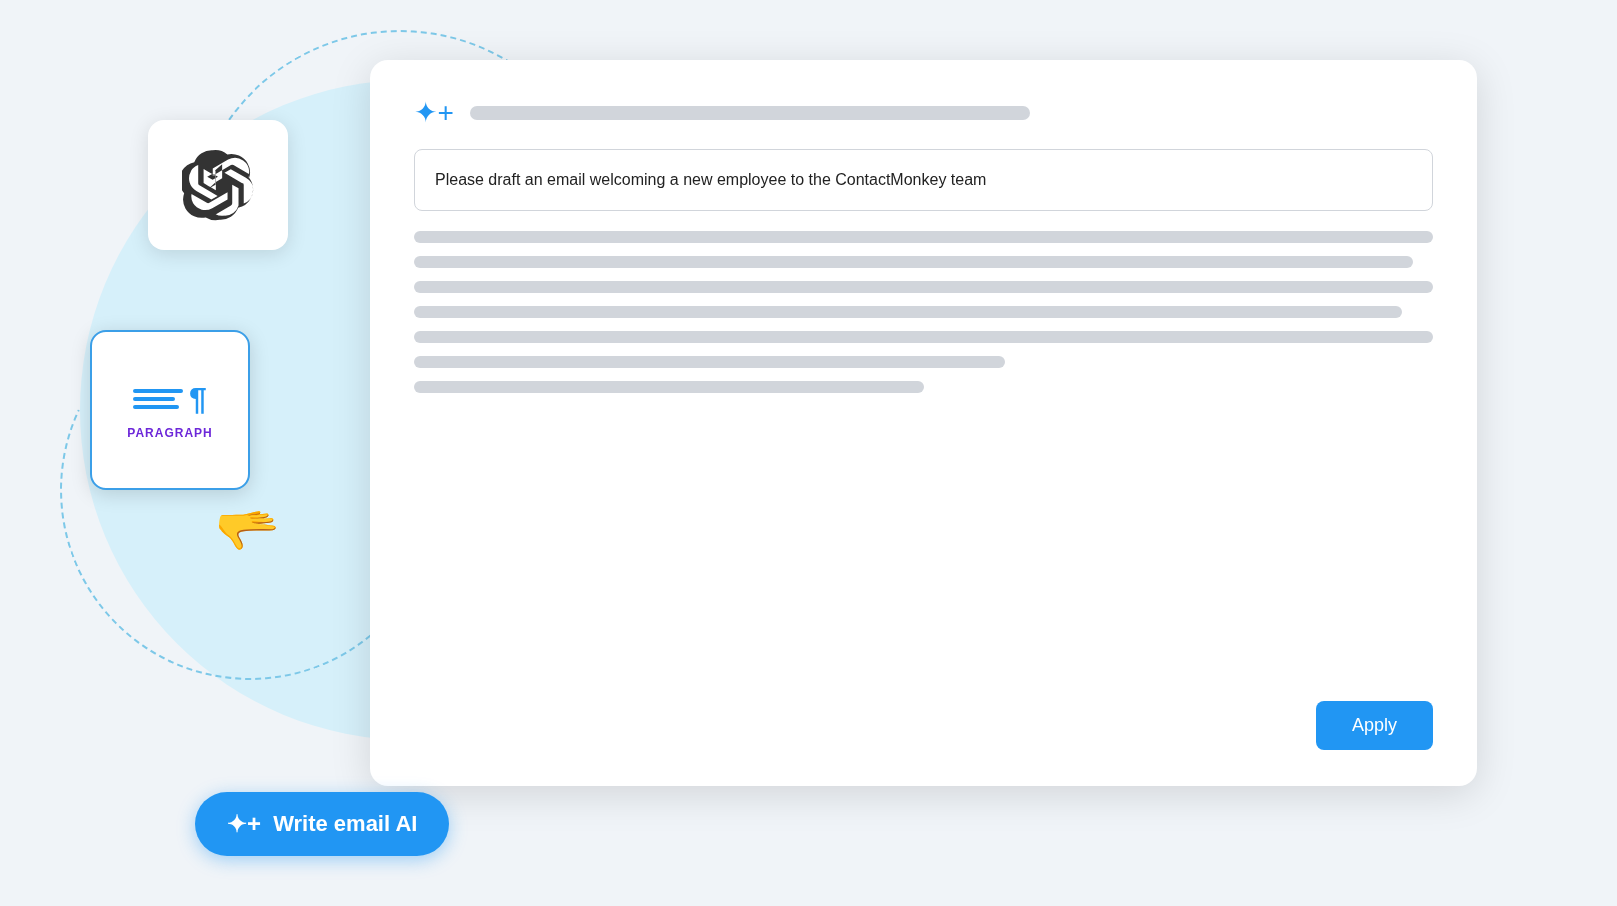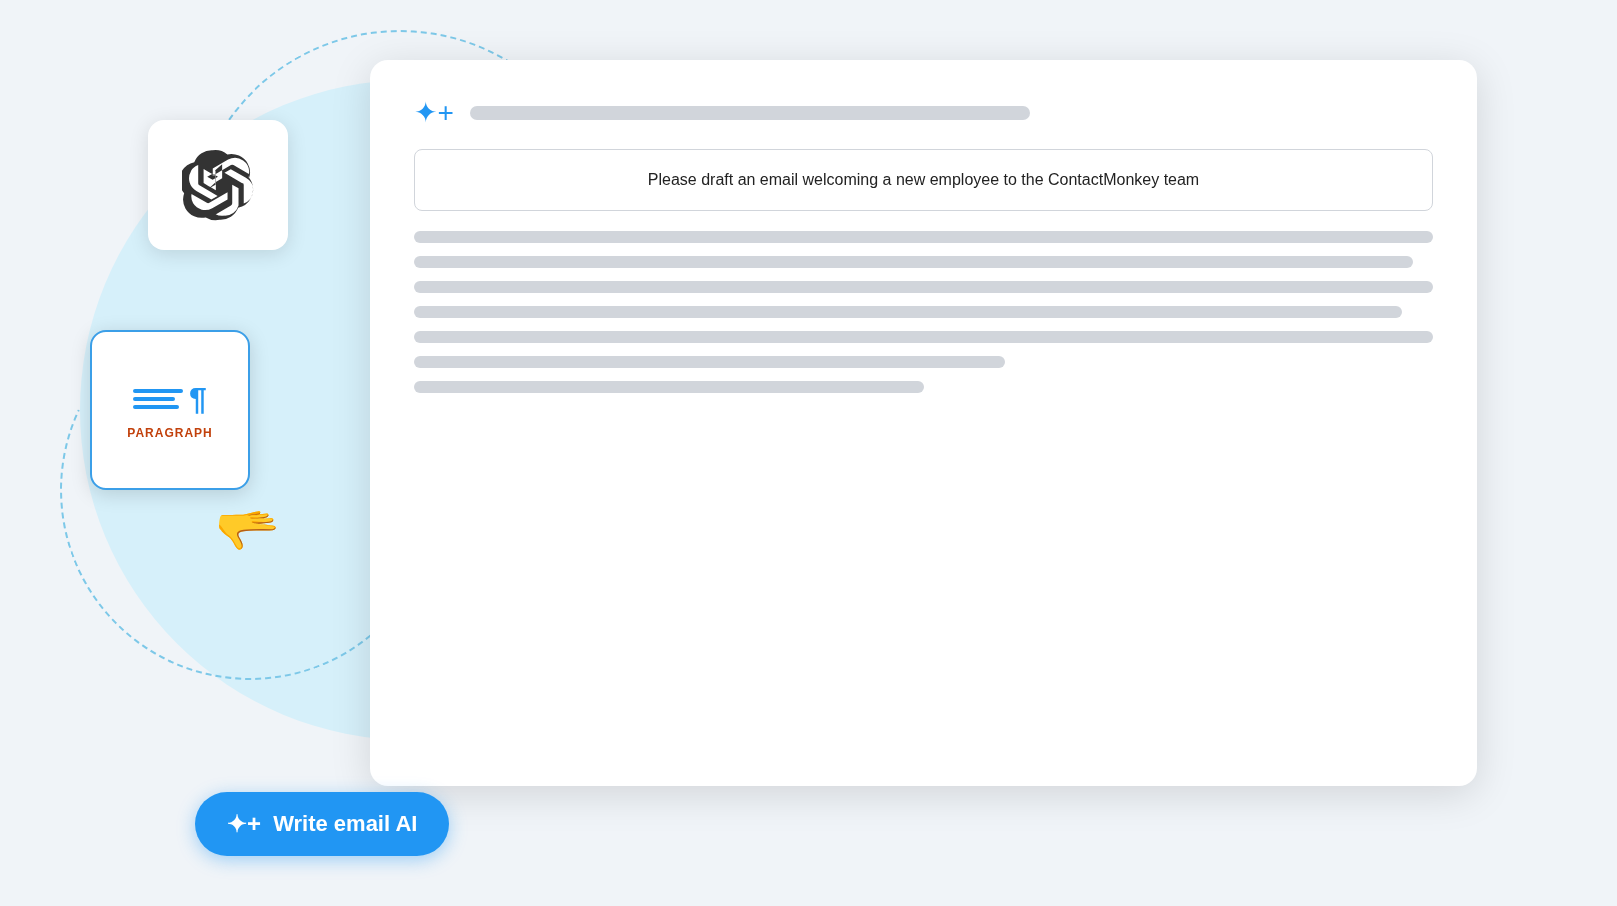--- a/index.html
+++ b/index.html
@@ -107,21 +107,21 @@
       background: #2196f3;
       border-radius: 2px;
     }
     .paragraph-icon .line:nth-child(1) { width: 50px; }
     .paragraph-icon .line:nth-child(2) { width: 42px; }
     .paragraph-icon .line:nth-child(3) { width: 46px; }
 
     .paragraph-label {
       font-size: 12px;
       font-weight: 700;
-      color: #c2410c;
+      color: #6d28d9;
       letter-spacing: 1px;
       text-transform: uppercase;
     }
 
     
     .hand-icon {
       position: absolute;
       font-size: 52px;
       top: 500px;
       left: 215px;
@@ -192,21 +192,20 @@
 
     
     .prompt-box {
       background: #fff;
       border: 1px solid #d1d5db;
       border-radius: 8px;
       padding: 18px 20px;
       font-size: 16px;
       color: #222;
       line-height: 1.5;
-      text-align: center;
     }
 
     
     .content-lines {
       display: flex;
       flex-direction: column;
       gap: 13px;
       flex: 1;
     }
 
@@ -295,14 +294,17 @@
   <div class="content-lines">
     <div class="content-line"></div>
     <div class="content-line"></div>
     <div class="content-line"></div>
     <div class="content-line"></div>
     <div class="content-line"></div>
     <div class="content-line"></div>
     <div class="content-line"></div>
   </div>
 
+  <div class="apply-row">
+    <button class="apply-btn">Apply</button>
+  </div>
 
 </div>
 
 </body></html>

